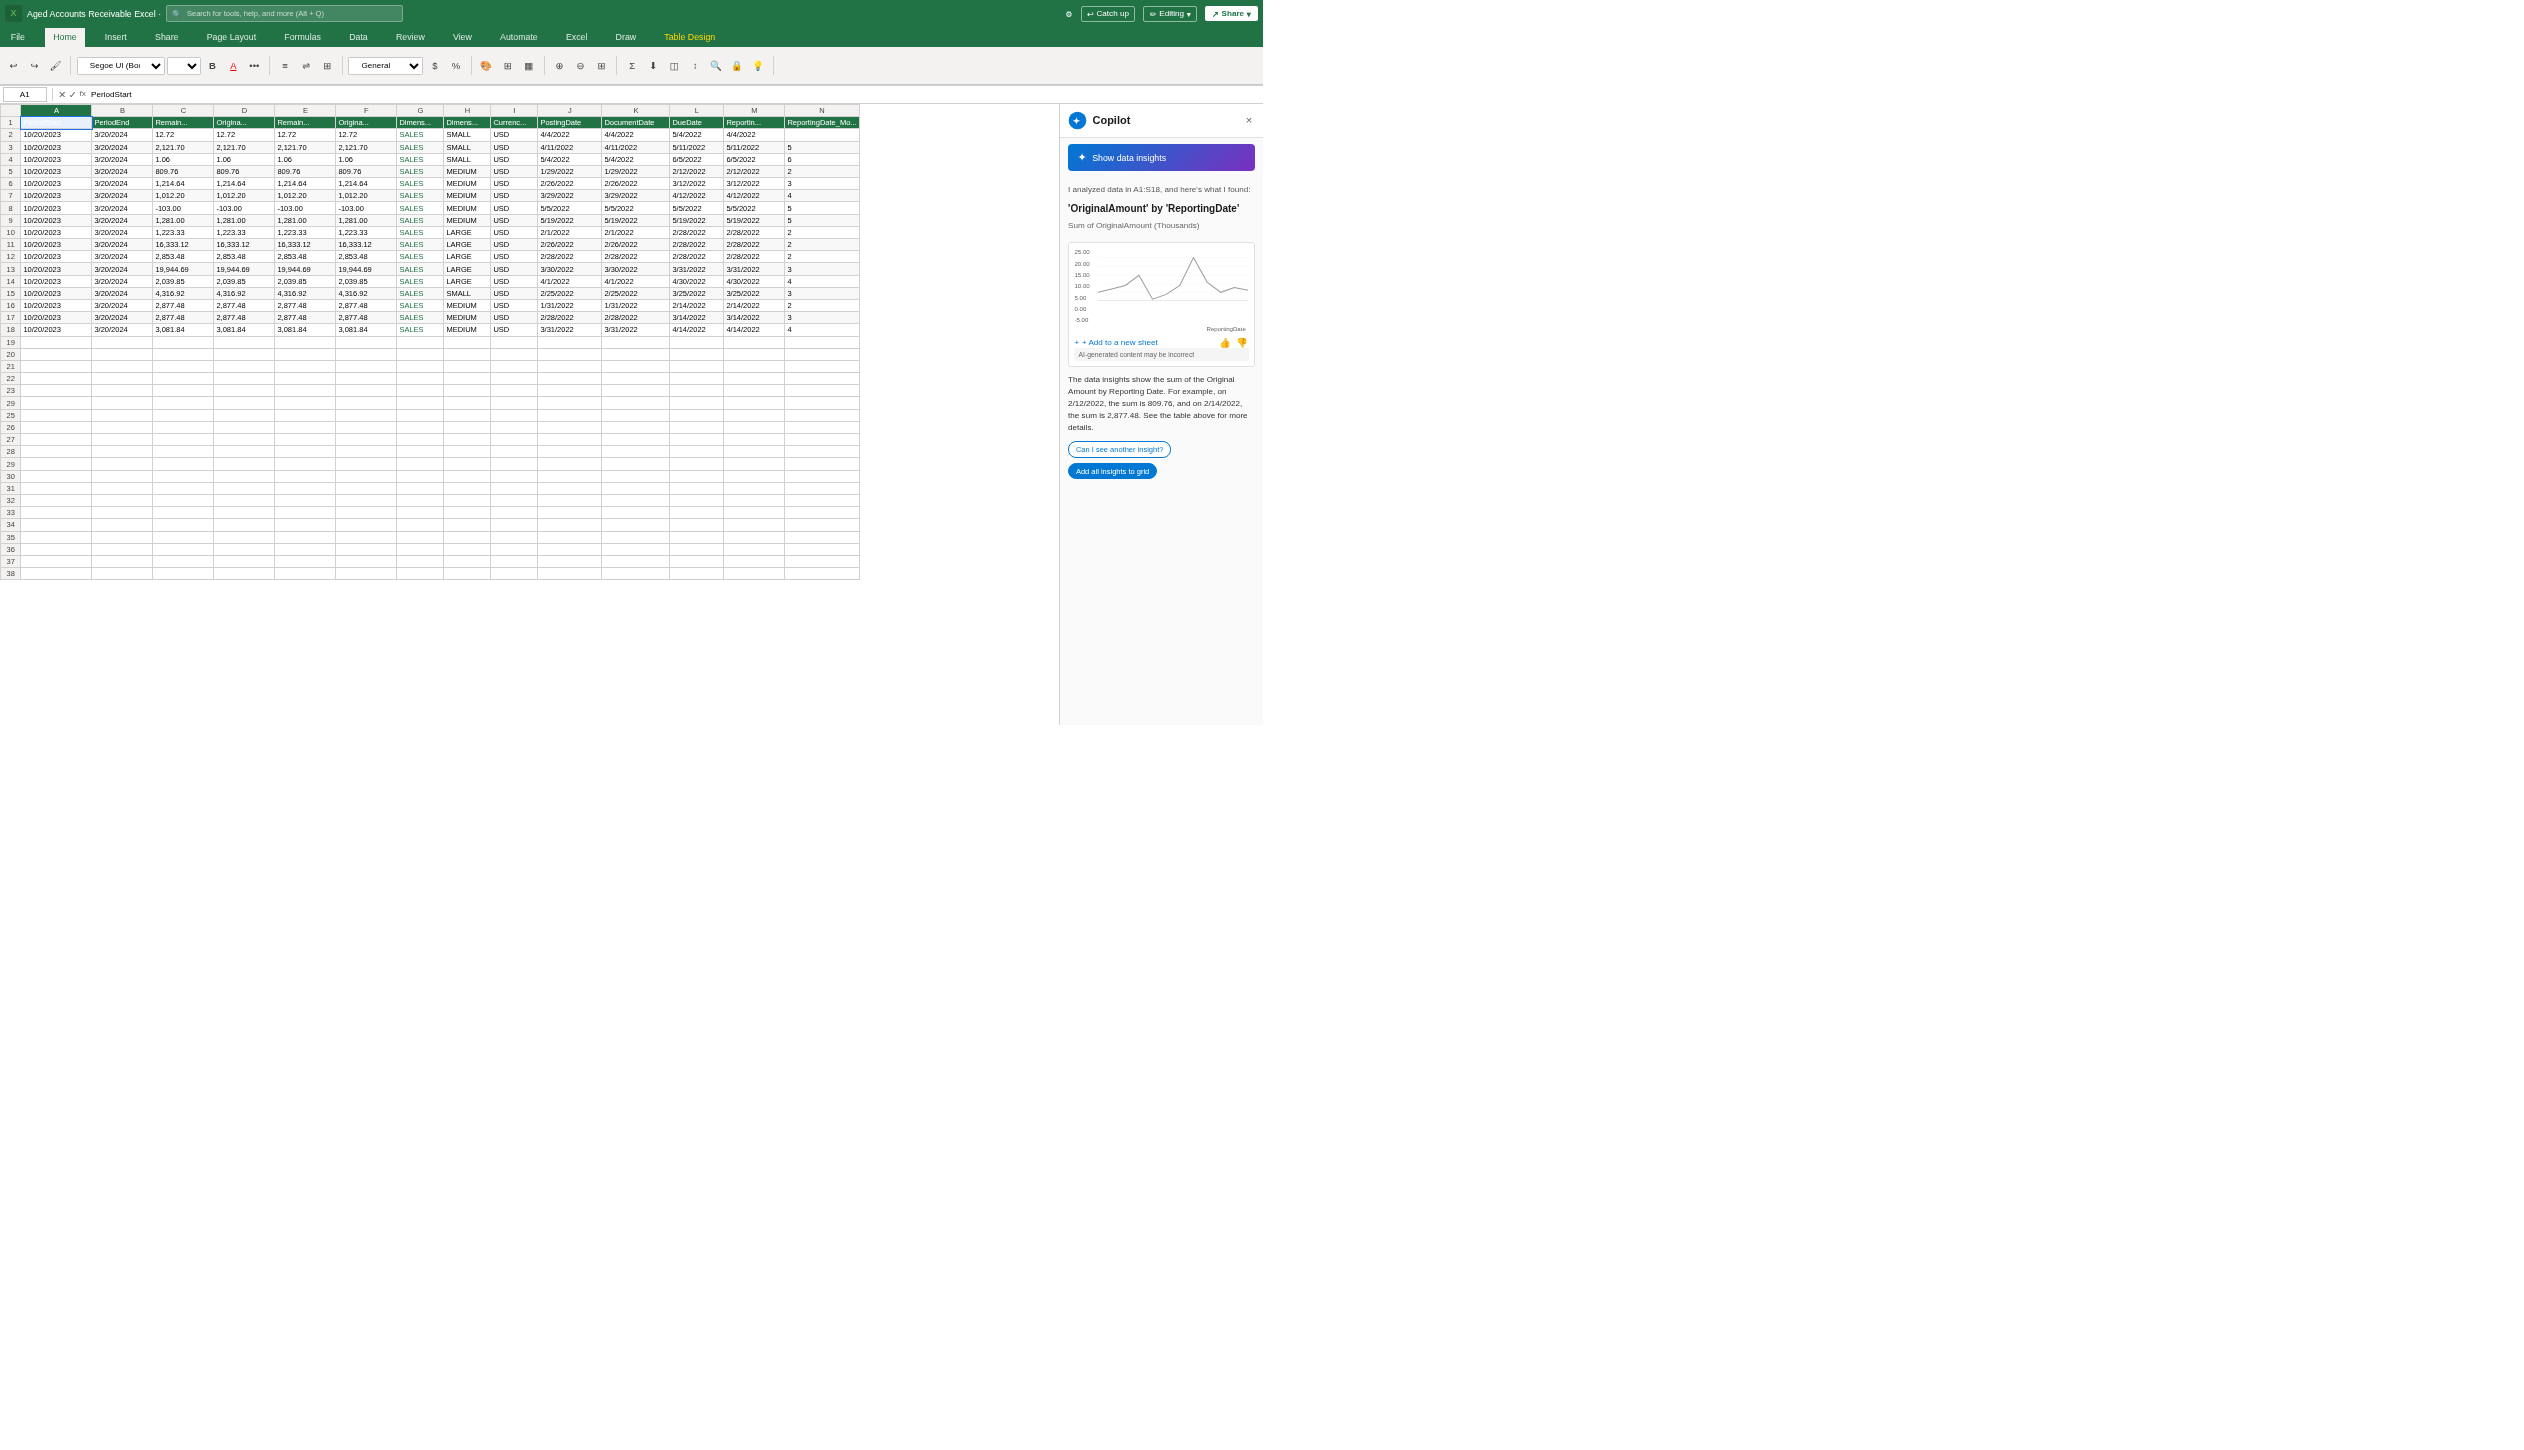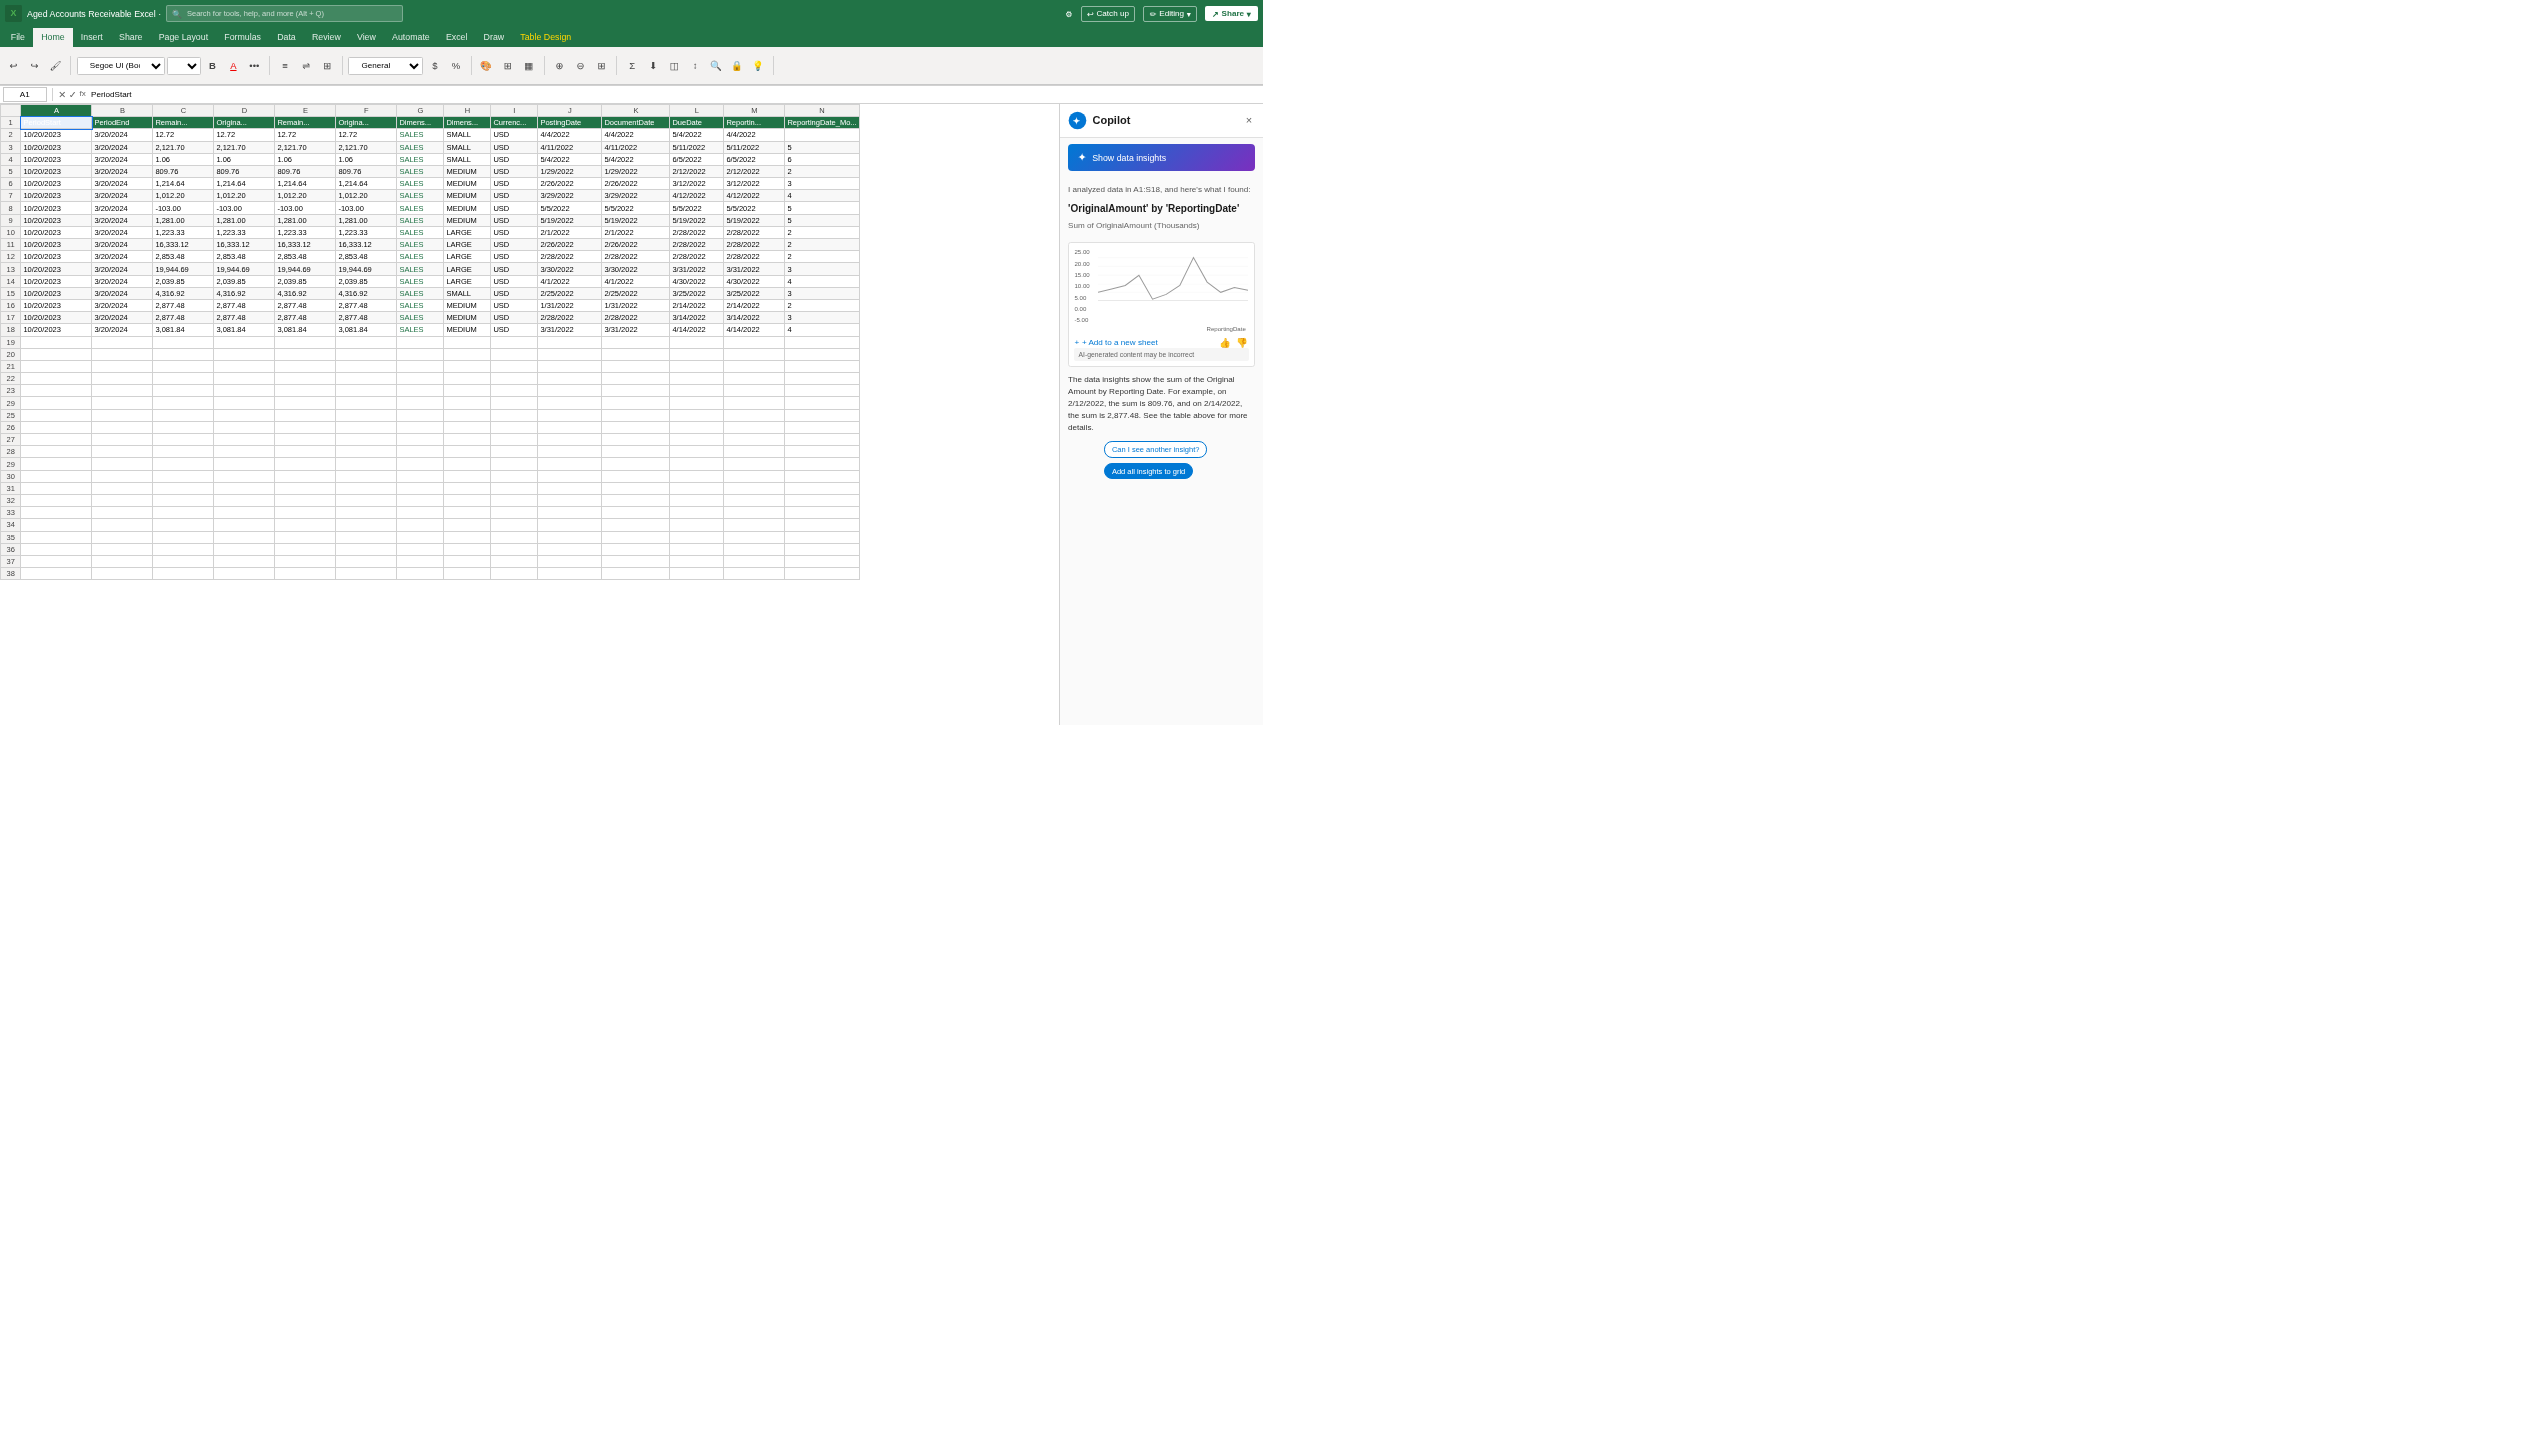--- a/index.html
+++ b/index.html
@@ -16,21 +16,21 @@
     .title-text { font-size: 8.8px; color: white; }
     .search-bar { flex: 0 0 237px; height: 17.6px; background: rgba(255,255,255,0.15); border: 0.7px solid rgba(255,255,255,0.3); border-radius: 2px; display: flex; align-items: center; padding: 0 5.4px; gap: 4.1px; color: rgba(255,255,255,0.8); font-size: 8.1px; }
     .search-icon-title { color: rgba(255,255,255,0.7); }
     .catch-up-btn { display: flex; align-items: center; gap: 2.7px; background: transparent; border: 0.7px solid rgba(255,255,255,0.5); border-radius: 2px; color: white; padding: 2px 5.4px; cursor: pointer; font-size: 8.1px; }
     .editing-btn { display: flex; align-items: center; gap: 2.7px; background: transparent; border: 0.7px solid rgba(255,255,255,0.5); border-radius: 2px; color: white; padding: 2px 5.4px; cursor: pointer; font-size: 8.1px; }
     .share-btn { display: flex; align-items: center; gap: 2.7px; background: white; border: none; border-radius: 2px; color: #217346; padding: 2.7px 6.8px; cursor: pointer; font-size: 8.1px; font-weight: 600; }
     .settings-icon { color: white; cursor: pointer; }
 
     
     .ribbon { background: #f3f2f1; border-bottom: 0.7px solid #d1d1d1; }
-    .ribbon-tabs { display: flex; align-items: center; height: 20.4px; background: #217346; padding: 0 2.7px; gap: 0; }
+    .ribbon-tabs { display: flex; align-items: center; height: 20.4px; background: #217346; padding: 0 2.7px; gap: 12px; }
     .ribbon-tab { padding: 4.1px 8.1px; font-size: 8.8px; color: rgba(255,255,255,0.85); cursor: pointer; border-bottom: 1.4px solid transparent; }
     .ribbon-tab.active { color: white; background: #f3f2f1; color: #217346; font-weight: 500; }
     .ribbon-tab.table-design { color: #ffd700; }
     .ribbon-commands { display: flex; align-items: center; height: 38px; background: #f3f2f1; padding: 2.7px 4.1px; gap: 2.7px; border-bottom: 0.7px solid #c8c8c8; overflow: hidden; }
     .ribbon-group { display: flex; align-items: center; gap: 2px; padding-right: 5.4px; border-right: 0.7px solid #d1d1d1; margin-right: 2.7px; }
     .ribbon-btn { display: flex; align-items: center; justify-content: center; width: 19px; height: 19px; border: 0.7px solid transparent; border-radius: 1.4px; cursor: pointer; font-size: 9.5px; color: #444; background: transparent; }
     .ribbon-select { height: 17.6px; border: 0.7px solid #c8c8c8; border-radius: 1.4px; background: white; font-size: 8.1px; padding: 0 8px; cursor: pointer; }
     .font-name-select { width: 88px; }
     .font-size-select { width: 34px; }
     .format-select { width: 75px; }
@@ -105,21 +105,21 @@
 
     .chart-actions { display: flex; align-items: center; margin-top: 5.4px; }
     .add-sheet-btn { display: flex; align-items: center; gap: 2.7px; color: #0078d4; font-size: 8.1px; cursor: pointer; background: none; border: none; }
     .feedback-icons { display: flex; gap: 5.4px; margin-left: auto; color: #666; }
     .feedback-icon { cursor: pointer; font-size: 9.5px; }
     .ai-disclaimer { font-size: 6.8px; color: #666; background: #f5f5f5; padding: 2.7px 4.1px; border-radius: 2px; }
 
     .insight-text { font-size: 8.1px; color: #333; line-height: 1.5; }
 
     .insight-actions { display: flex; align-items: center; gap: 5.4px; flex-wrap: wrap; }
-    .insight-action-btn { font-size: 7.5px; color: #0078d4; border: 0.7px solid #0078d4; background: white; border-radius: 8.1px; padding: 2.7px 6.8px; cursor: pointer; white-space: nowrap; margin-left: 36px; }
+    .insight-action-btn { font-size: 7.5px; color: #0078d4; border: 0.7px solid #0078d4; background: white; border-radius: 8.1px; padding: 2.7px 6.8px; cursor: pointer; white-space: nowrap; }
     .insight-action-btn.primary { background: #0078d4; color: white; }
 
     .copilot-footer { border-top: 0.7px solid #e0e0e0; padding: 5.4px 8.1px; background: white; }
     .copilot-input-row { display: flex; align-items: center; gap: 4.1px; }
     .copilot-input { flex: 1; border: 0.7px solid #d1d1d1; border-radius: 13.6px; padding: 4.1px 8.1px; font-size: 8.1px; outline: none; color: #555; }
     .copilot-input-icons { display: flex; gap: 5.4px; color: #666; }
     .copilot-refresh { color: #0078d4; font-size: 11px; cursor: pointer; }
 
     
     .col-indicator { background: #217346 !important; color: white !important; }

